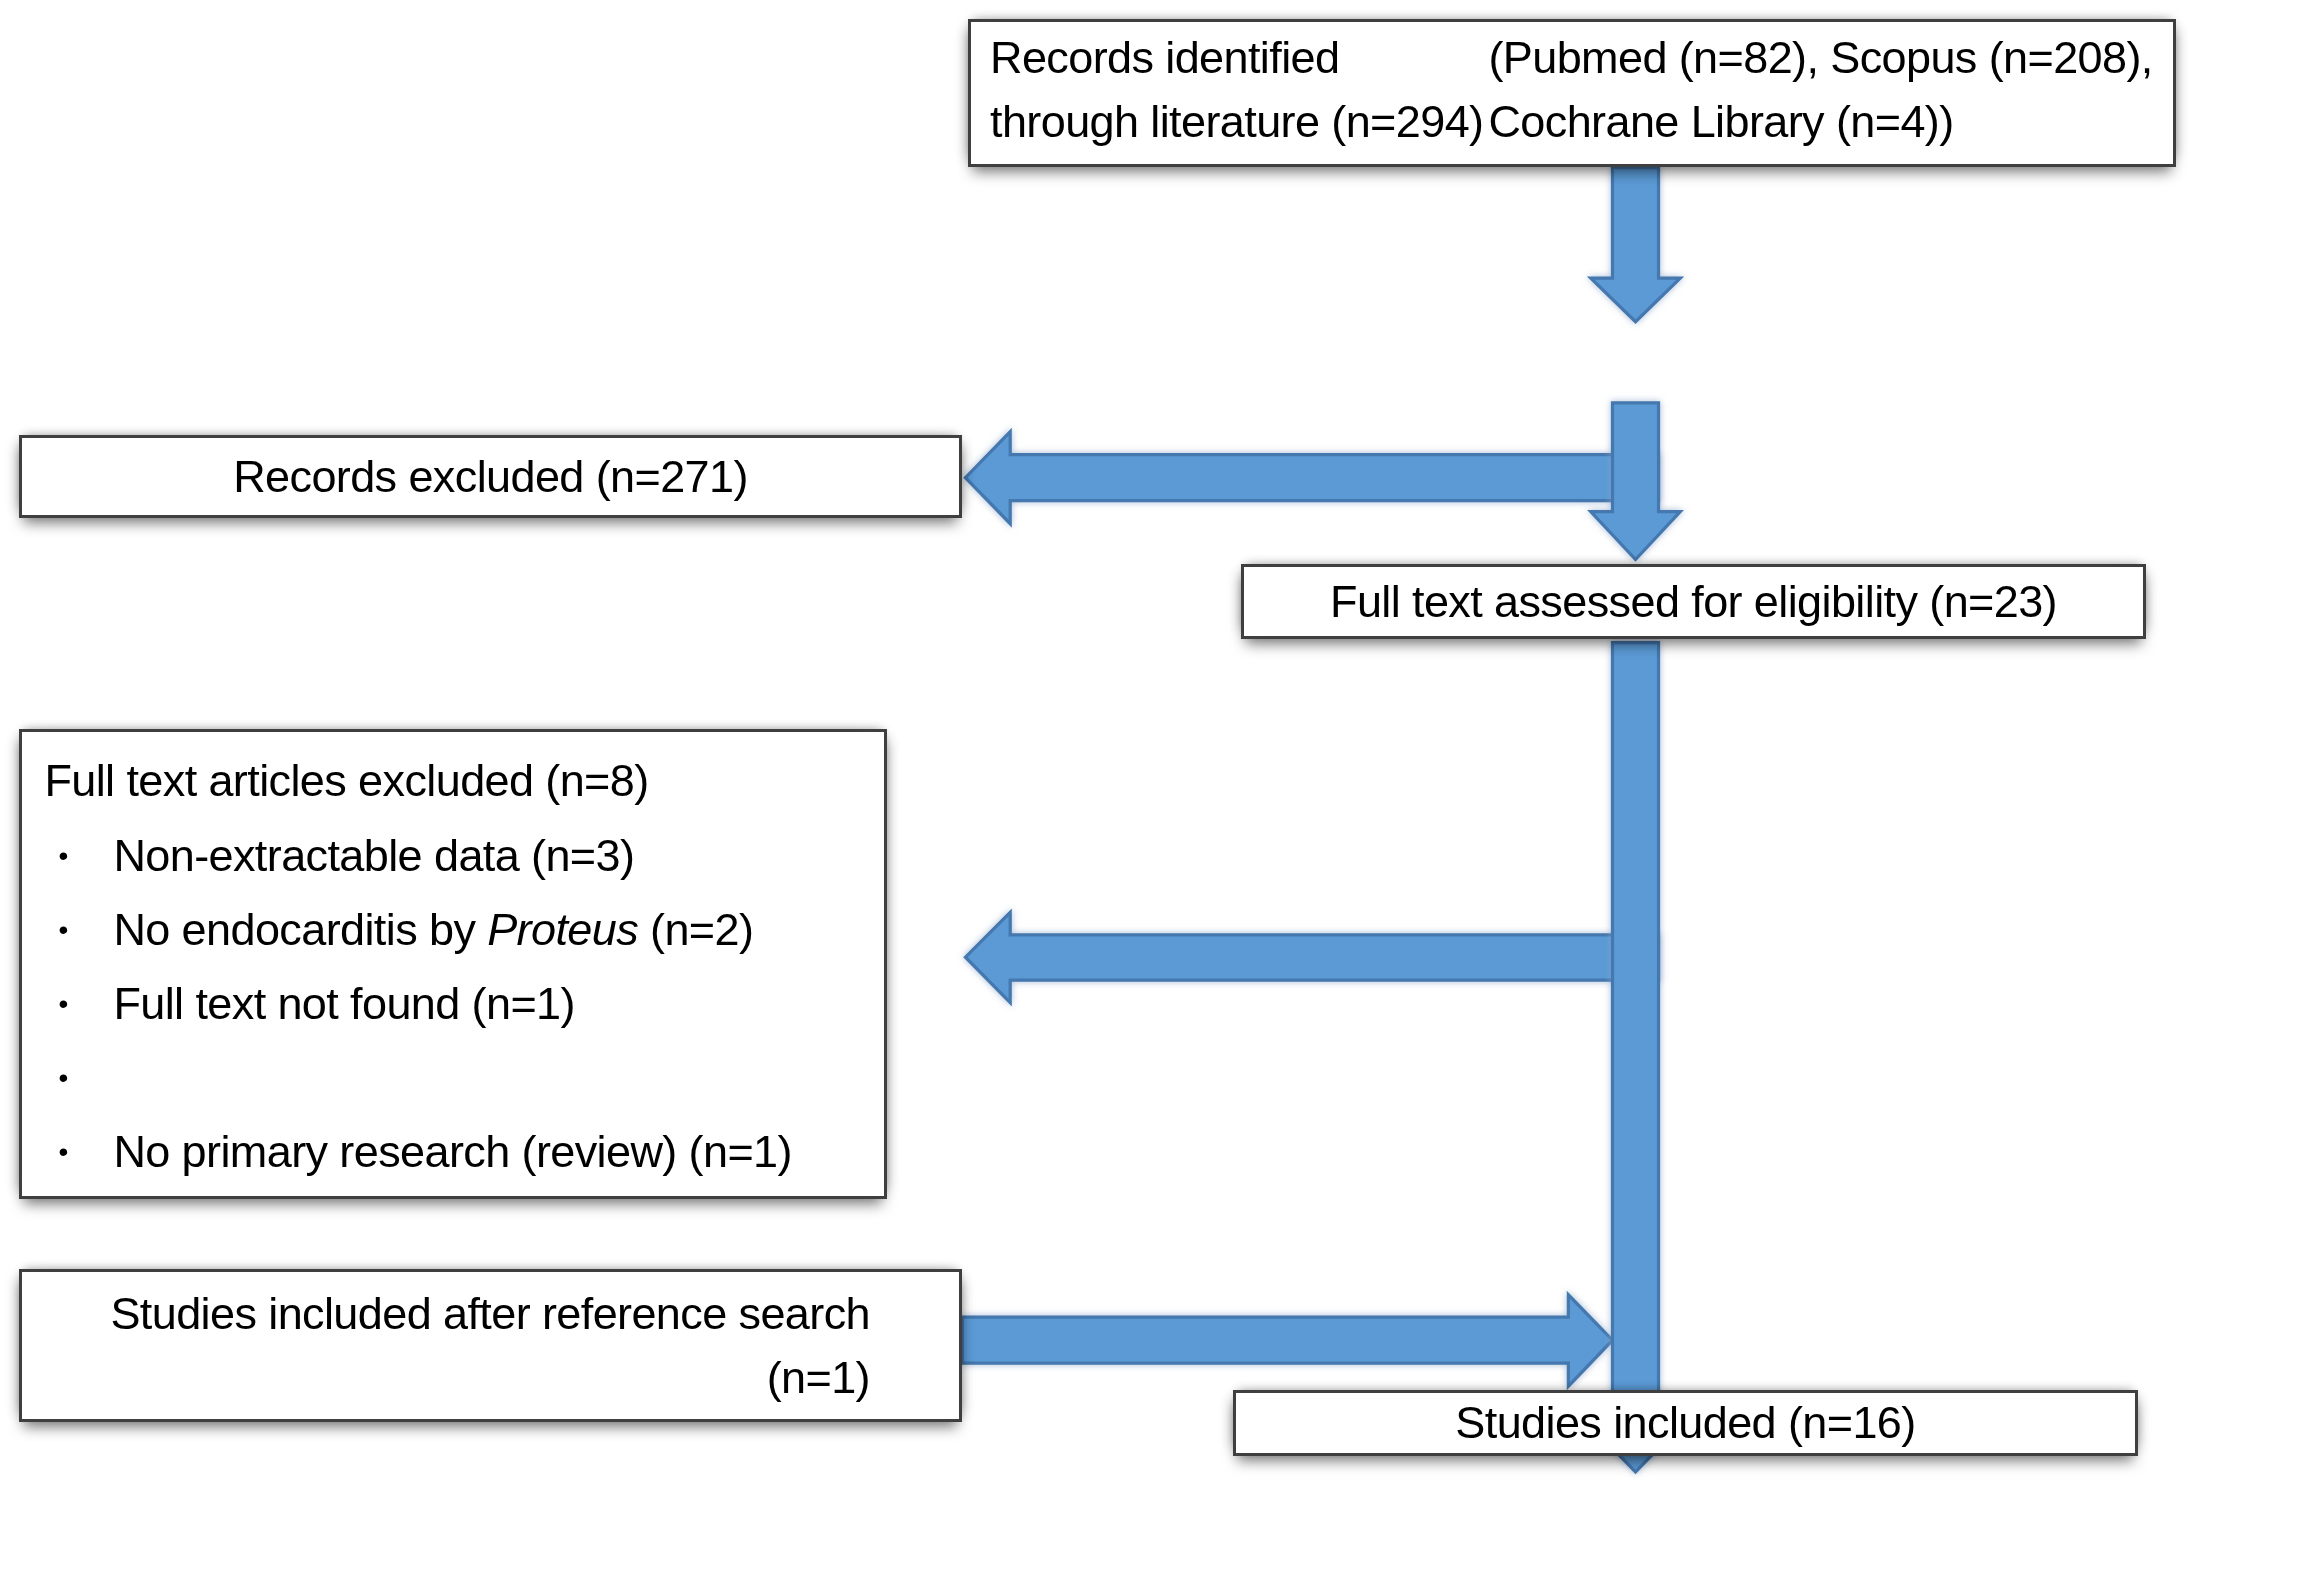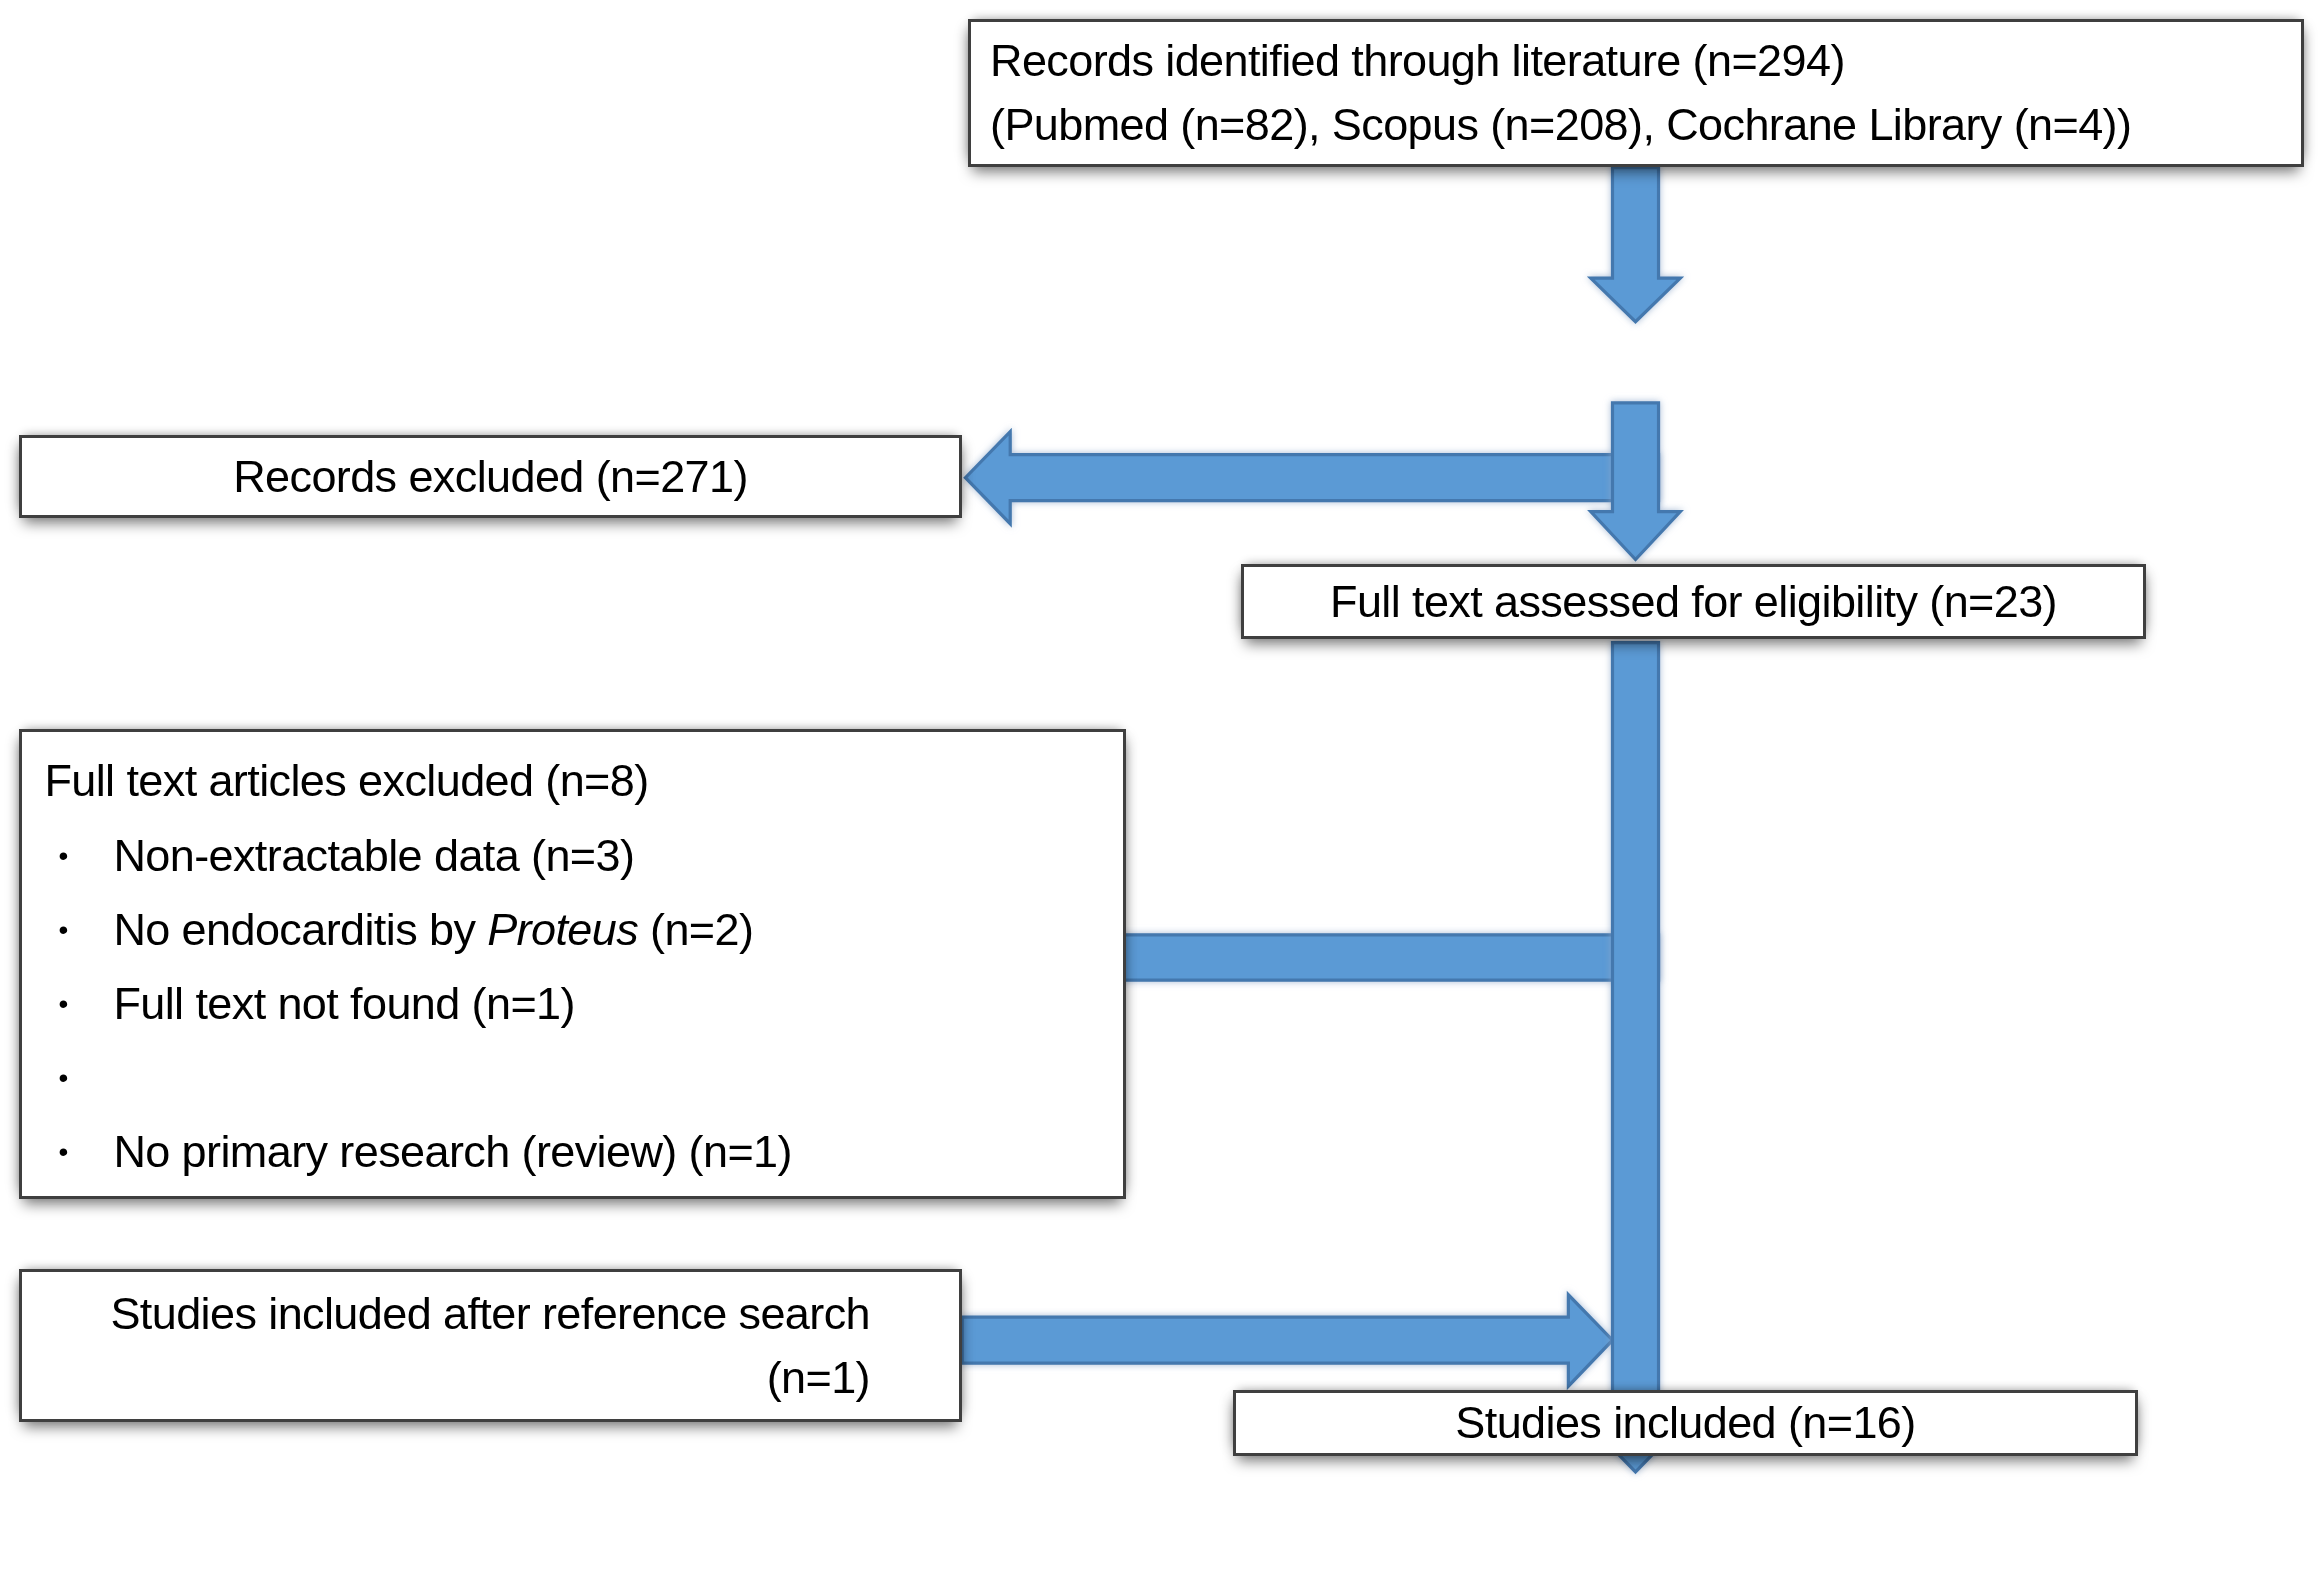--- a/index.html
+++ b/index.html
@@ -44,29 +44,29 @@
     line-height: 1.42;
     letter-spacing: -0.6px;
   }
   .center-box {
     display: flex;
     align-items: center;
     justify-content: center;
     text-align: center;
   }
   .box-identified {
-    left: 968px; top: 19px; width: 1336px; height: 148px;
-    display: flex; flex-direction: column; justify-content: center;
+    left: 968px; top: 19px; width: 1208px; height: 148px;
+    display: flex; flex-direction: row; justify-content: center;
     padding: 3.8px 19px;
   }
   .box-screening { left: 1199px; top: 320px; width: 905px; height: 83px; }
   .box-records-excluded { left: 19px; top: 435px; width: 943px; height: 83px; text-align: right; }
   .box-fulltext { left: 1199px; top: 564px; width: 905px; height: 75px; margin-left: 42px; }
   .box-excluded {
-    left: 19px; top: 729px; width: 1107px; height: 470px;
+    left: 19px; top: 729px; width: 868px; height: 470px;
     padding: 14px 19px 0 22.4px;
   }
   .box-refsearch {
     left: 19px; top: 1269px; width: 943px; height: 153px;
     display: flex; flex-direction: column; justify-content: center;
     text-align: right;
     padding: 6.4px 89px 6.4px 38px;
   }
   .box-included { left: 1199px; top: 1390px; width: 905px; height: 66px; margin-left: 34px; }
 

